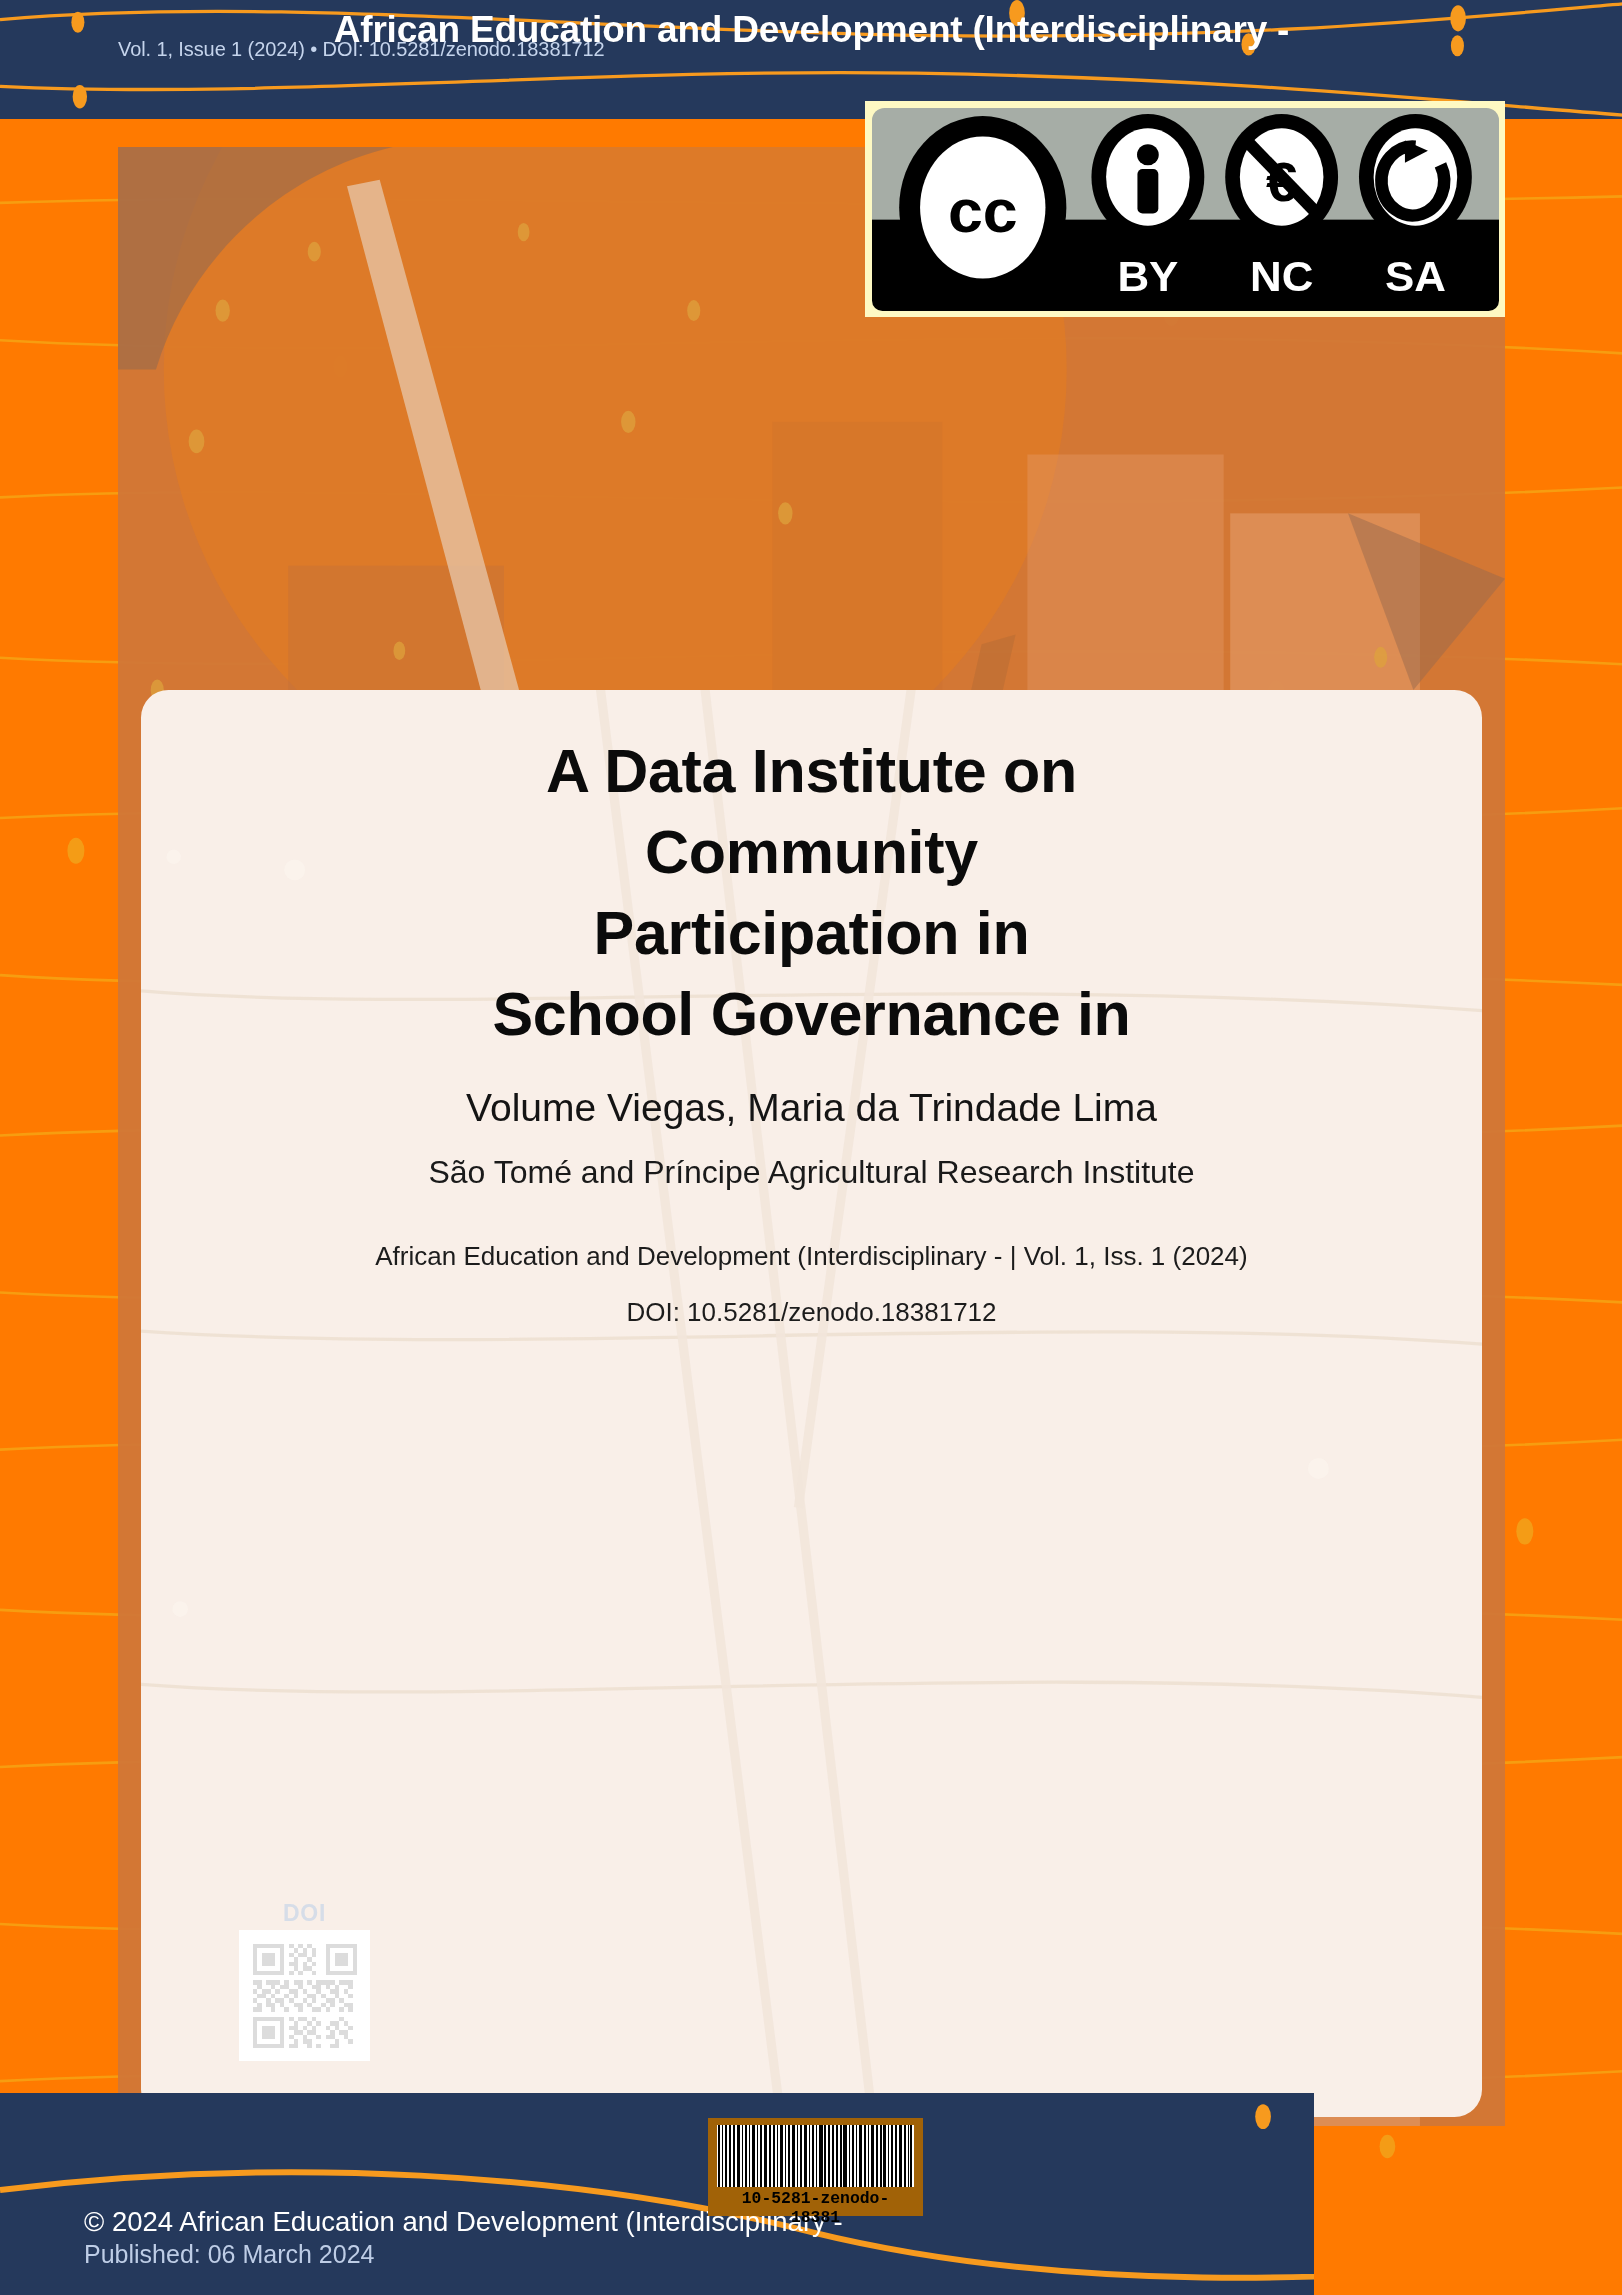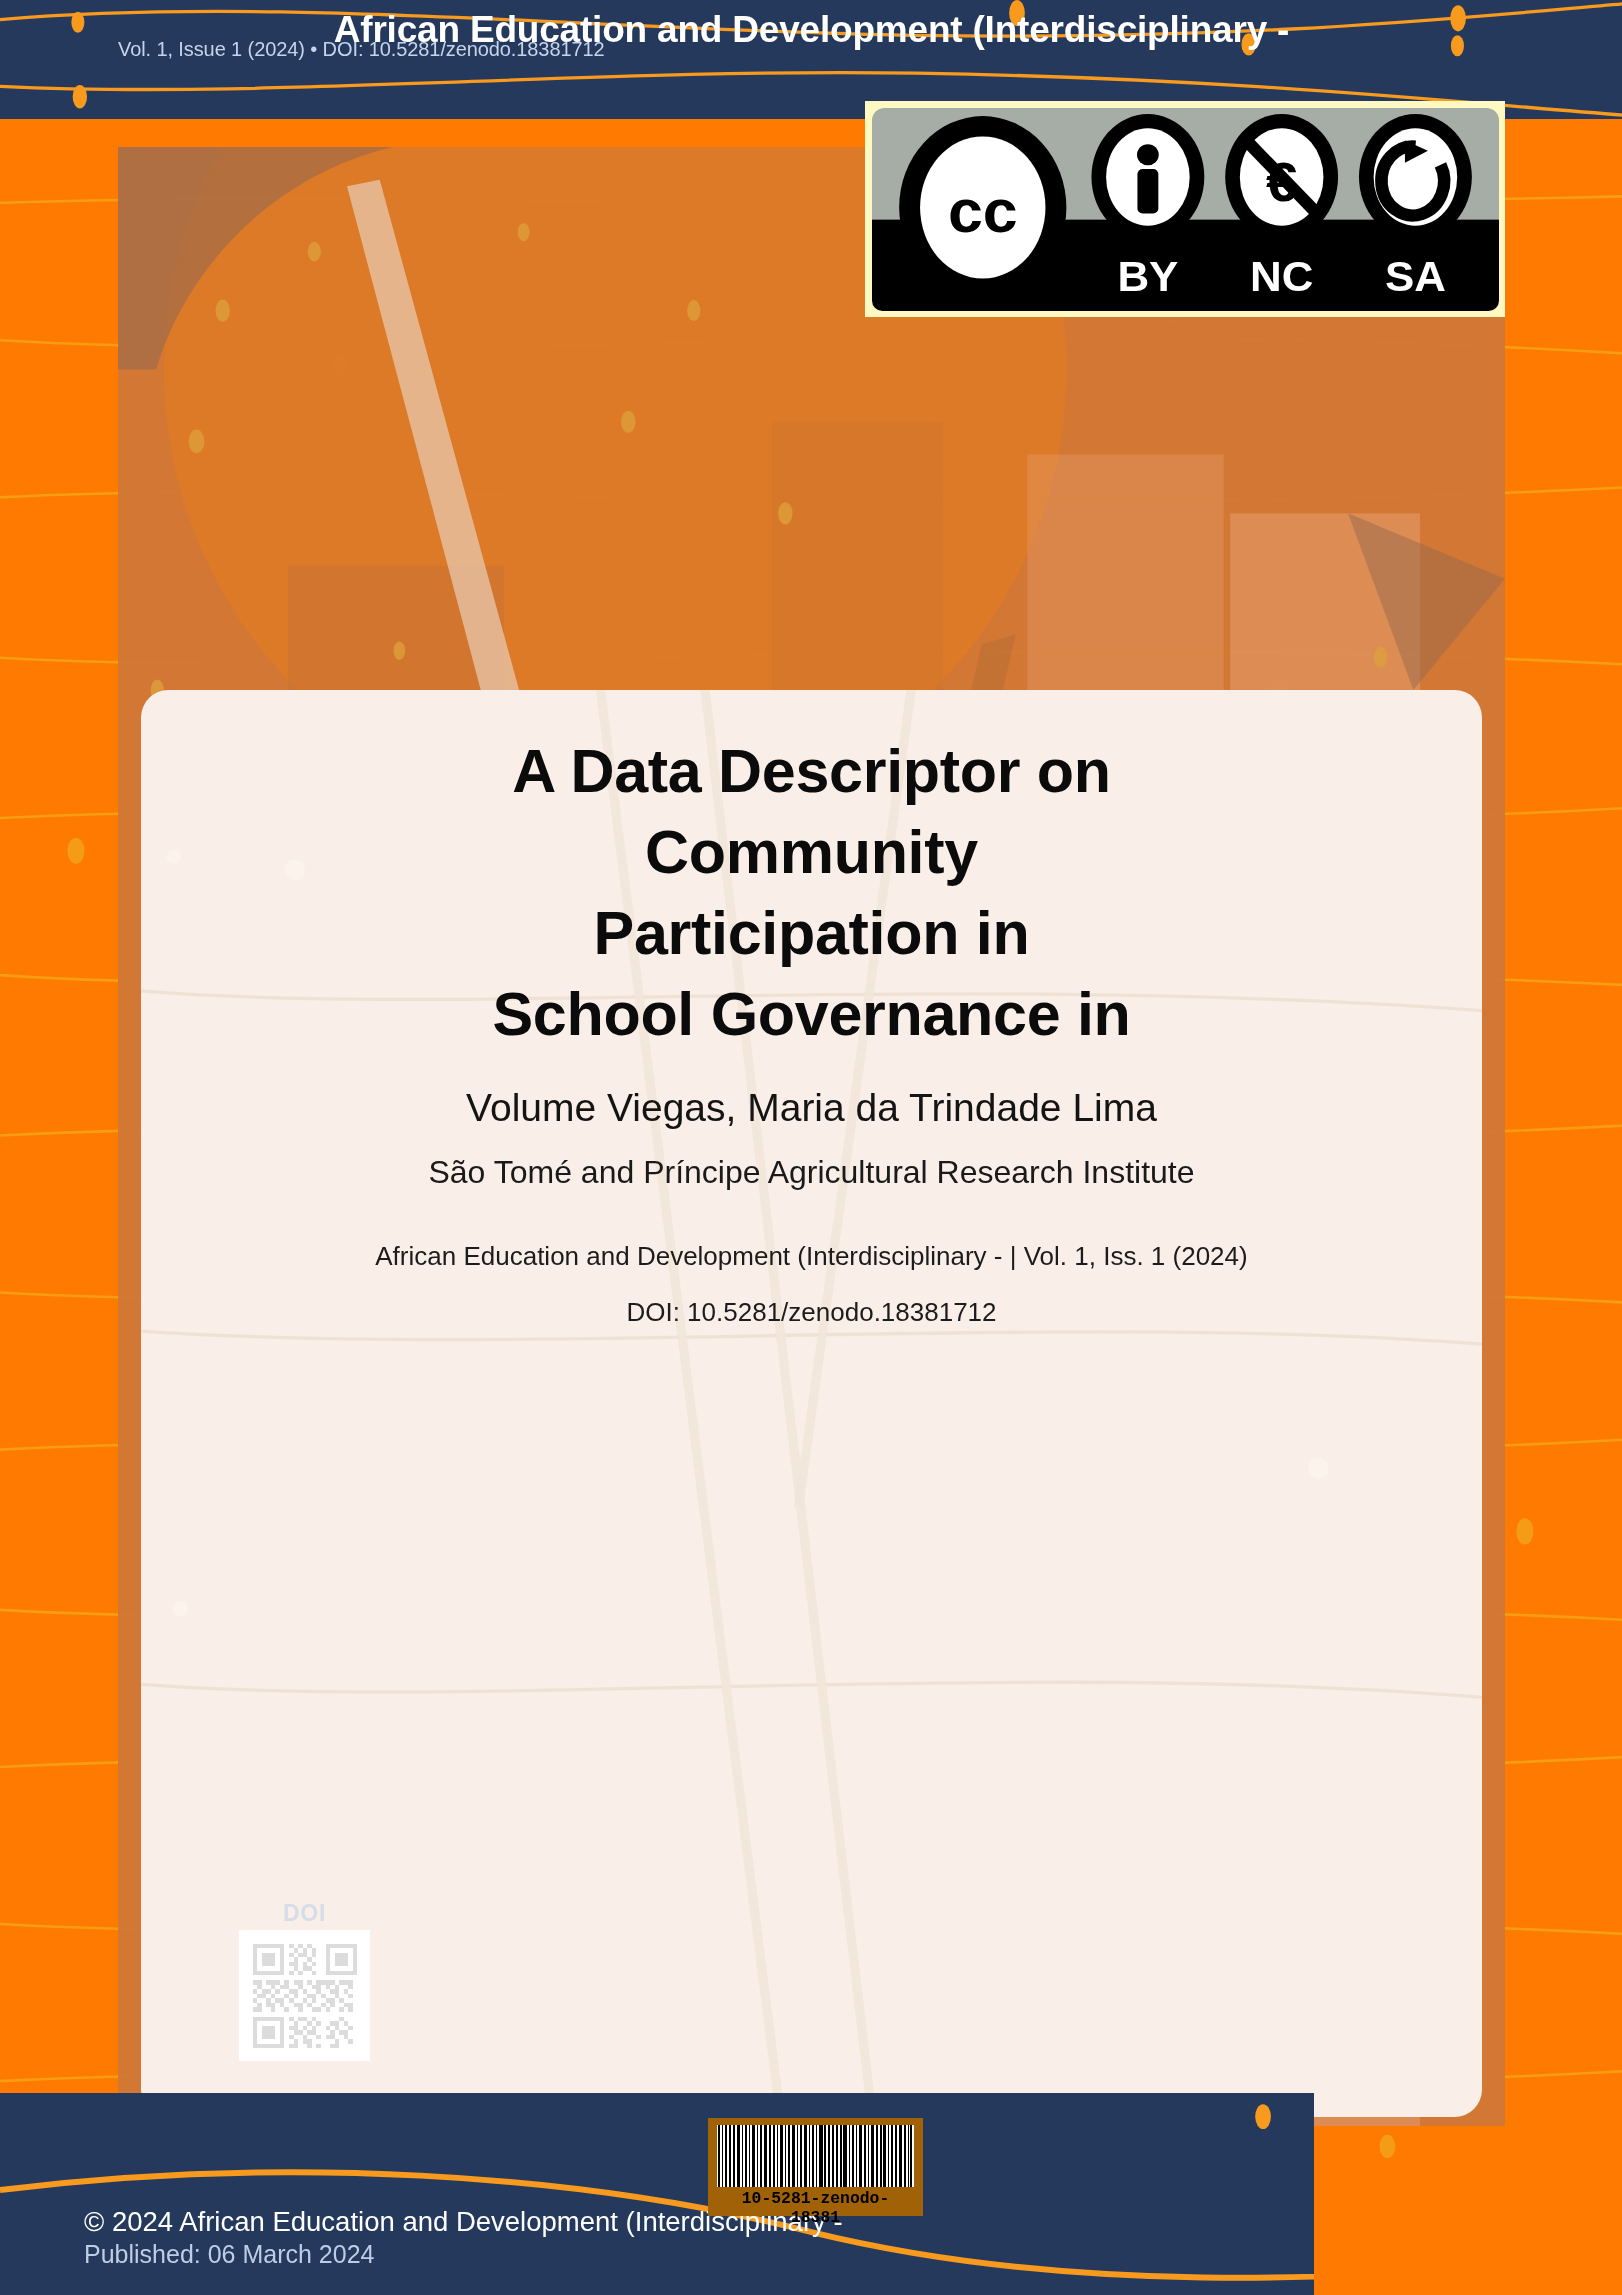--- a/index.html
+++ b/index.html
@@ -361,21 +361,21 @@
       <g fill="#FBF3EC" fill-opacity="0.9">
         <ellipse cx="50" cy="255" rx="11" ry="11"></ellipse>
         <ellipse cx="235" cy="275" rx="16" ry="16"></ellipse>
         <ellipse cx="1800" cy="1190" rx="16" ry="16"></ellipse>
         <ellipse cx="60" cy="1405" rx="12" ry="12"></ellipse>
       </g>
     </svg>
 
     <div class="card-inner">
       <h1 class="article-title">
-        <span class="tline">A Data Descriptor on</span>
+        <span class="tline">A Data Institute on</span>
         <span class="tline">Community</span>
         <span class="tline">Participation in</span>
         <span class="tline">School Governance in</span>
       </h1>
 
       <div class="authors">Volume Viegas, Maria da Trindade Lima</div>
       <div class="affiliation">São Tomé and Príncipe Agricultural Research Institute</div>
       <div class="journal-ref">African Education and Development (Interdisciplinary - | Vol. 1, Iss. 1 (2024)</div>
       <div class="doi-line">DOI: 10.5281/zenodo.18381712</div>
     </div>

